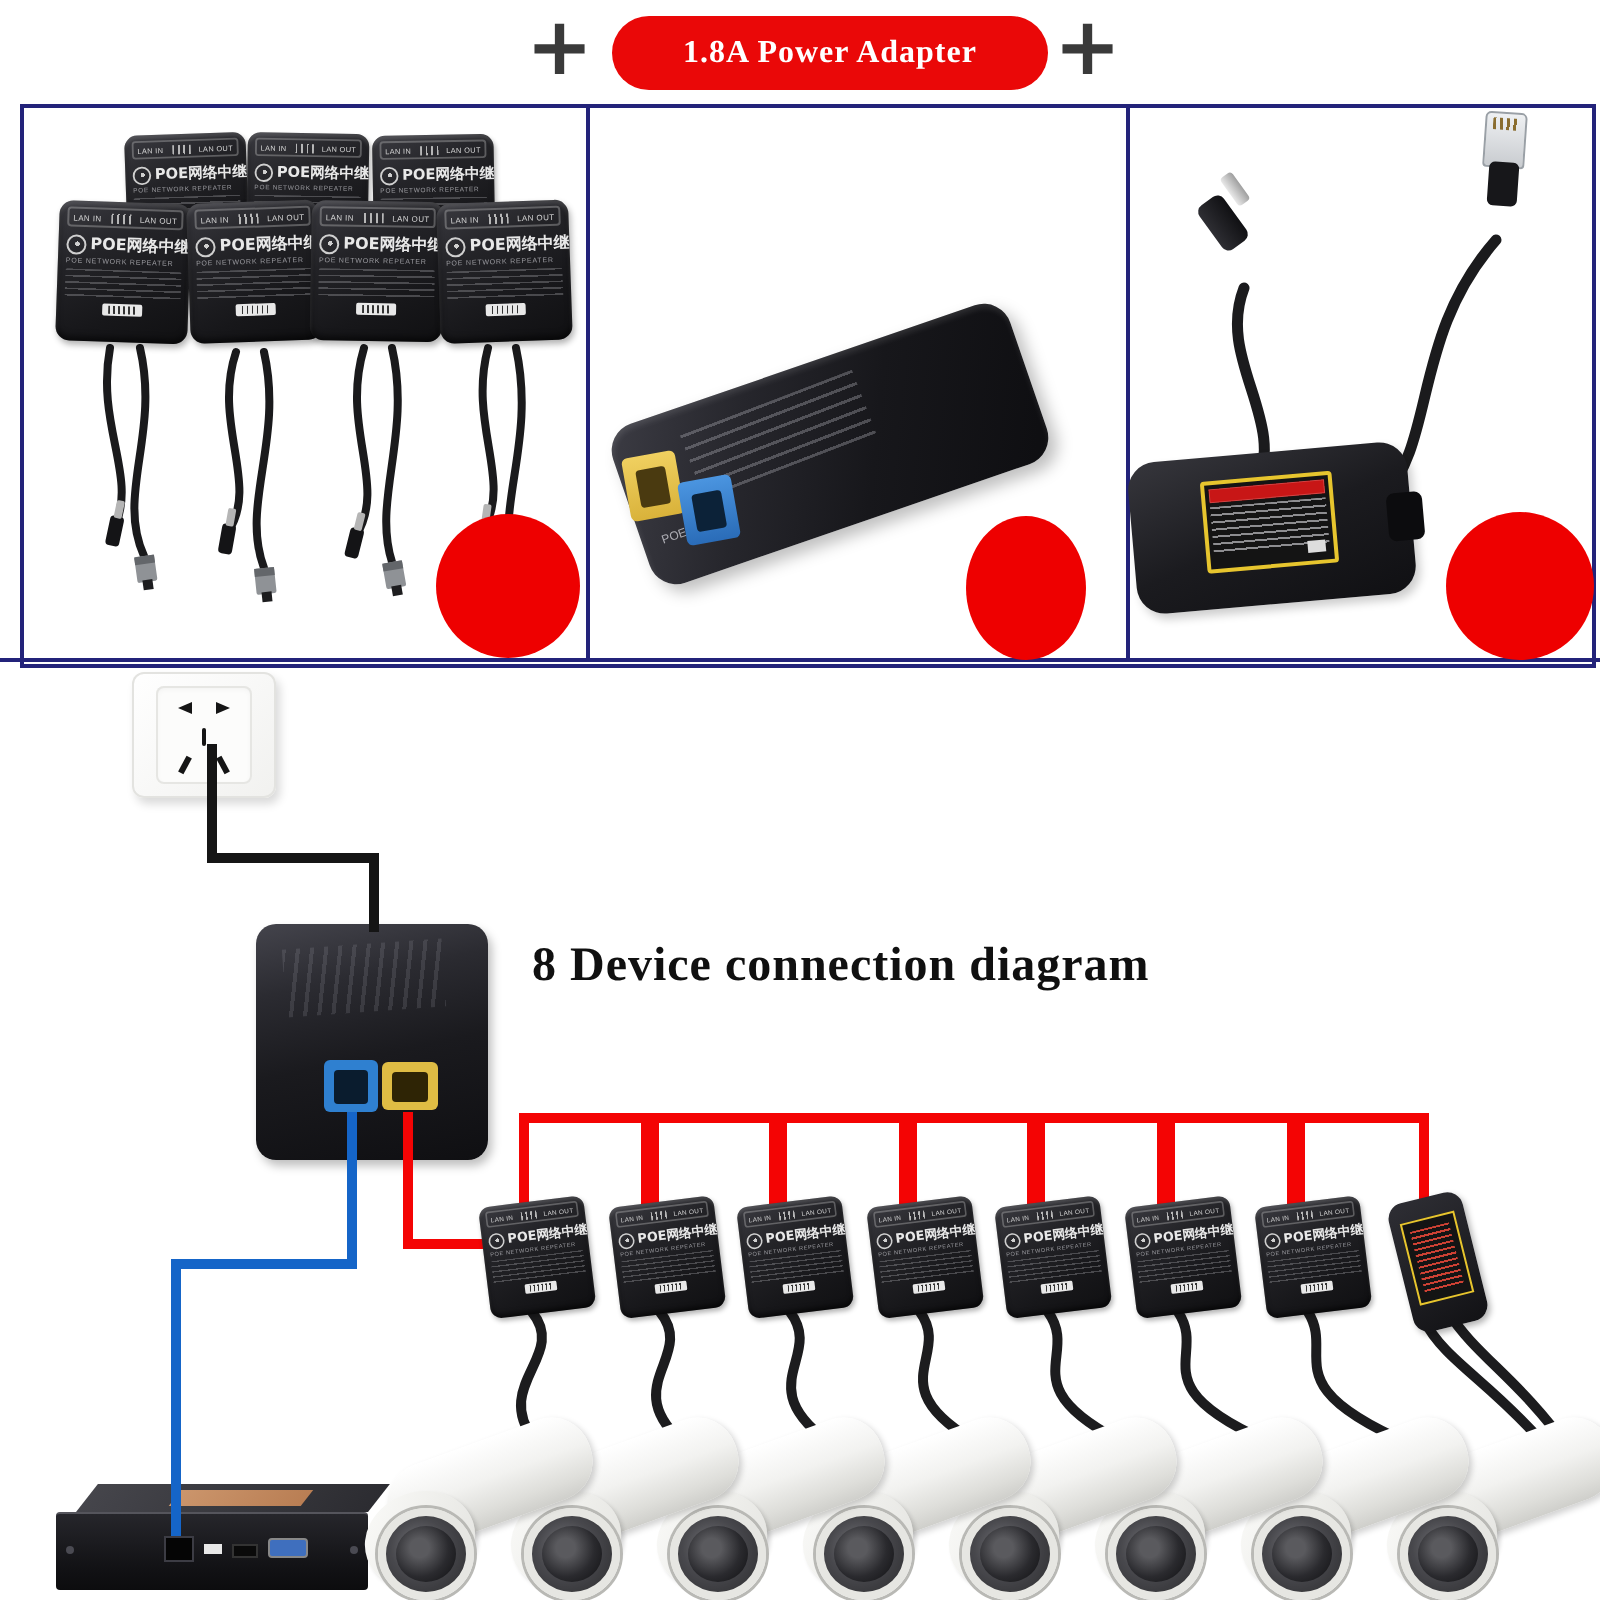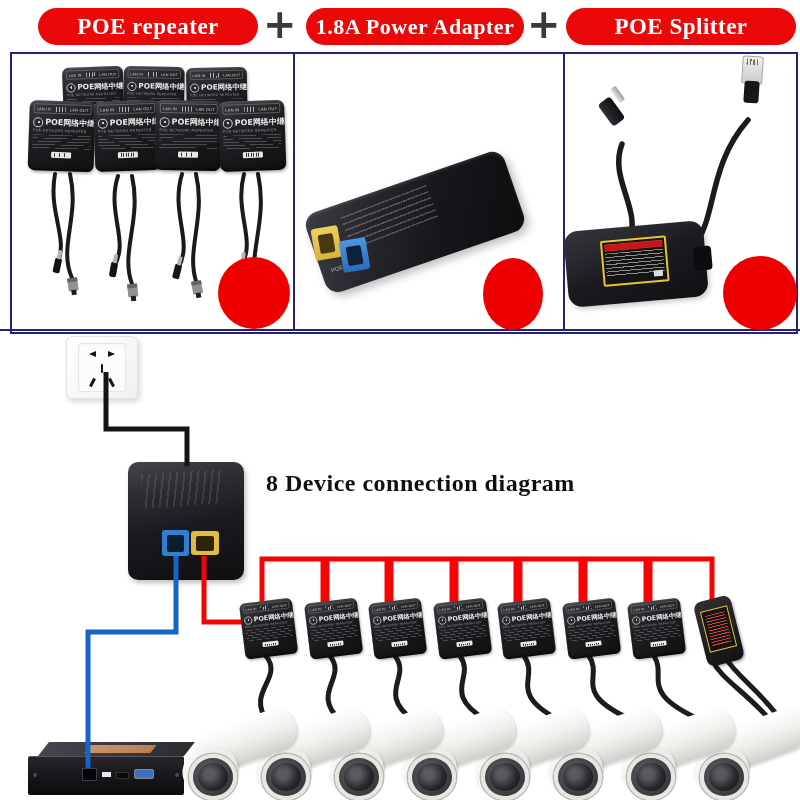--- a/index.html
+++ b/index.html
@@ -157,31 +157,25 @@
   .cam-lens{position:absolute;left:7px;top:50px;width:40px;height:38px;border-radius:50%;
             border:4px solid #e6e6e2;
             background:radial-gradient(circle at 42% 42%,#5a5a5e 0 15%,#2a2a2e 45%,#0e0e10 80%);
             box-shadow:0 0 0 1.5px #b9b9b5,inset 0 0 0 5px rgba(130,130,135,.35);}
 </style>
 </head>
 <body>
 
 <div id="canvas">
 
-  <div class="pill" style="left:38px;width:220px;">
-    <span>POE repeater</span>
-  </div>
   <div class="plus" style="left:263px;">+</div>
-  <div class="pill" style="left:306px;width:218px;font-size:22px;font-family:Liberation Serif, serif;">
+  <div class="pill" style="left:306px;width:218px;font-size:16px;font-family:Liberation Serif, serif;">
     <span>1.8A Power Adapter</span>
   </div>
   <div class="plus" style="left:527px;">+</div>
-  <div class="pill" style="left:566px;width:230px;">
-    <span>POE Splitter</span>
-  </div>
 
   <div class="panel-frame"></div>
   <div class="panel-divider" style="left:293px;"></div>
   <div class="panel-divider" style="left:563px;"></div>
   <div class="panel-bottom"></div>
 
   <svg class="p1-cables" width="284" height="278" viewBox="0 0 284 278">
     <defs>
       <g id="dcp">
           <rect x="-3" y="-2" width="7" height="15" rx="2" fill="#141416"></rect>

